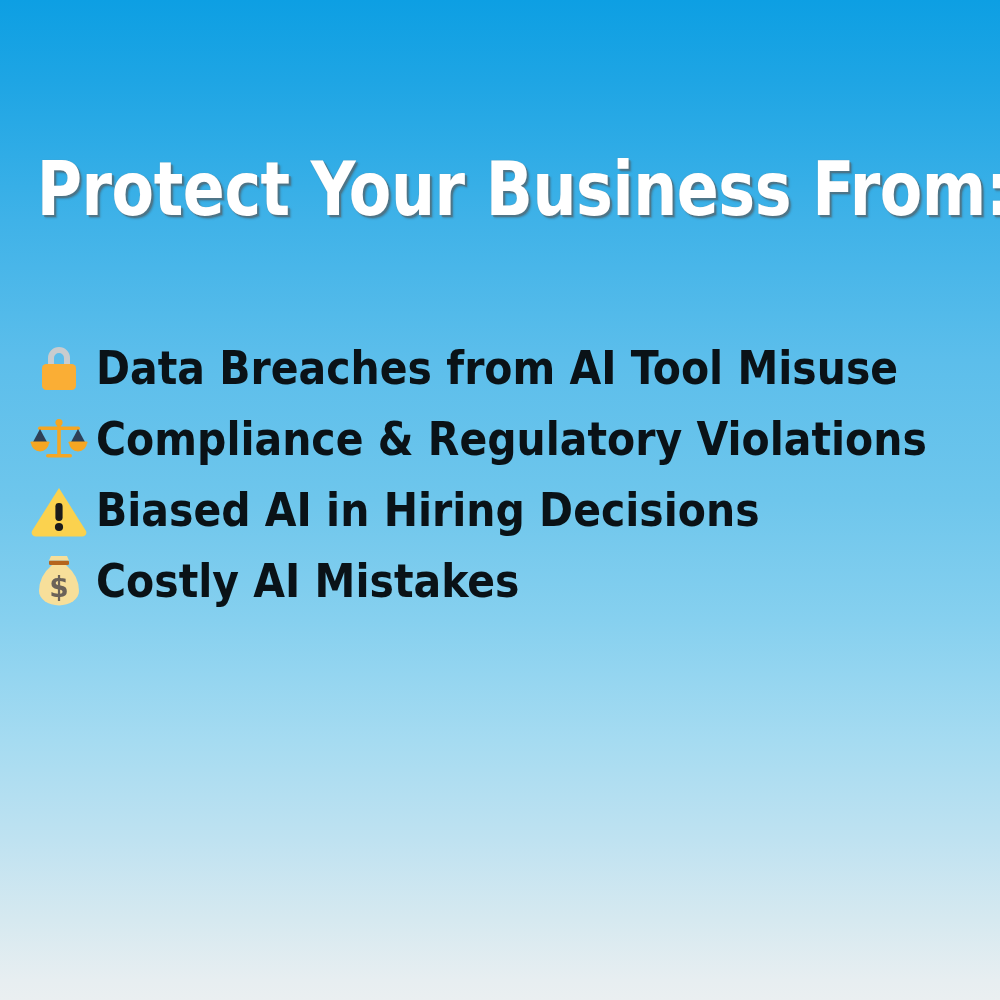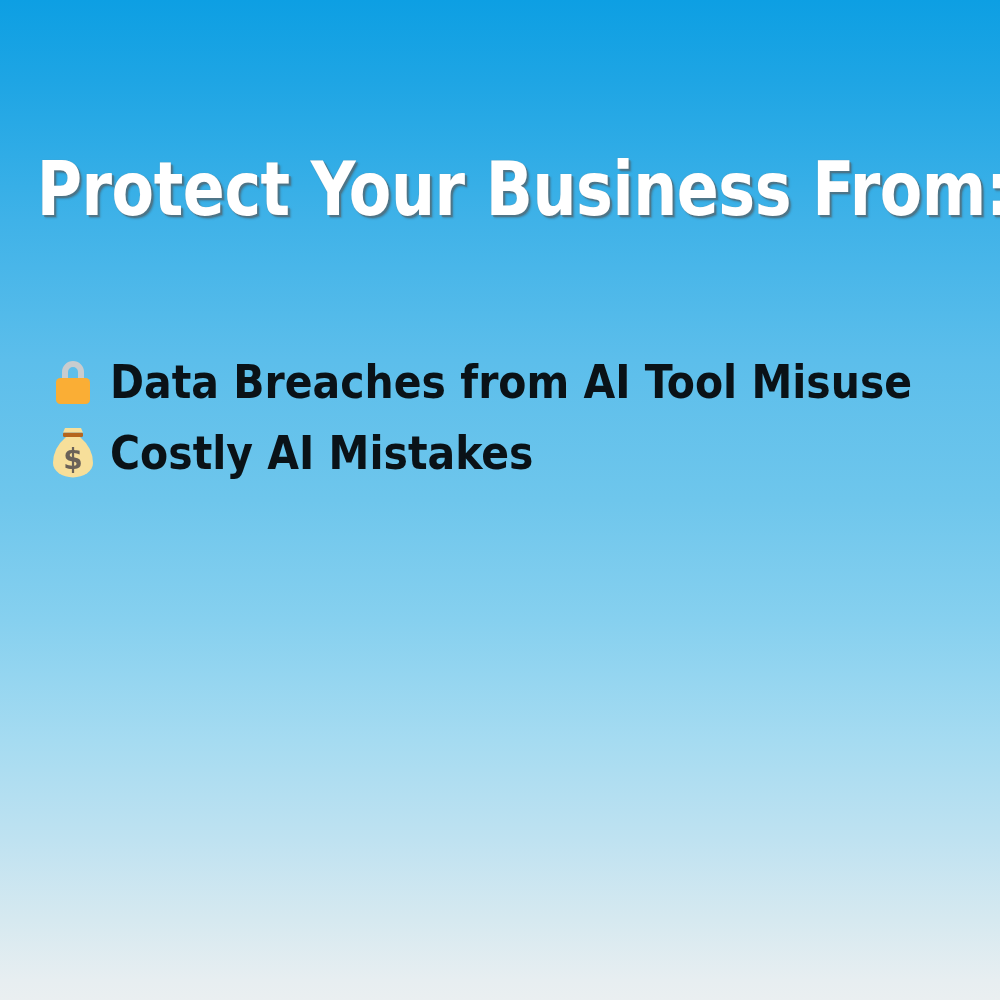--- a/index.html
+++ b/index.html
@@ -58,21 +58,21 @@
        0 0 1px rgba(120,130,135,0.6);
     white-space: nowrap;
   }
 
   
   #threat-list {
     position: absolute;
     left: 28px;
     top: 332px;
     width: 950px;
-    margin: 14px;
+    margin: 0;
     padding: 0;
     list-style: none;
   }
   .threat-item {
     display: flex;
     align-items: center;
     height: 71px;
   }
   .threat-icon {
     flex: 0 0 auto;
@@ -112,21 +112,48 @@
       <span class="threat-icon">
         <svg viewBox="0 0 62 58" xmlns="http://www.w3.org/2000/svg">
           <path d="M20 26 V19 a11 11 0 0 1 22 0 V26 h-6 V19 a5 5 0 0 0 -10 0 V26 Z" fill="#c9ccce"></path>
           <rect x="14" y="25" width="34" height="26" rx="4.5" fill="#fbb03b"></rect>
           <rect x="14" y="25" width="34" height="26" rx="4.5" fill="#f9a825" opacity="0.25"></rect>
         </svg>
       </span>
       <span class="threat-label">Data Breaches from AI Tool Misuse</span>
     </li>
 
+    <li class="threat-item">
+      <span class="threat-icon">
+        <svg viewBox="0 0 62 58" xmlns="http://www.w3.org/2000/svg">
+          <rect x="29.2" y="11" width="3.6" height="35" rx="1.5" fill="#f5a623"></rect>
+          <rect x="10" y="16.5" width="42" height="3.4" rx="1.7" fill="#f5a623"></rect>
+          <circle cx="31" cy="12.5" r="3.6" fill="#f5a623"></circle>
+          <rect x="18" y="44" width="26" height="3.6" rx="1.8" fill="#f5a623"></rect>
+          <path d="M12 19 L4.5 33 h15 Z" fill="#2e4057"></path>
+          <path d="M50 19 L42.5 33 h15 Z" fill="#2e4057"></path>
+          <path d="M3 32.5 h18 a9 9 0 0 1 -18 0 Z" fill="#f5a623"></path>
+          <path d="M41 32.5 h18 a9 9 0 0 1 -18 0 Z" fill="#f5a623"></path>
+          <rect x="2.5" y="31.4" width="19" height="2.4" rx="1.2" fill="#f5a623"></rect>
+          <rect x="40.5" y="31.4" width="19" height="2.4" rx="1.2" fill="#f5a623"></rect>
+        </svg>
+      </span>
+      <span class="threat-label">Compliance &amp; Regulatory Violations</span>
+    </li>
 
+    <li class="threat-item">
+      <span class="threat-icon">
+        <svg viewBox="0 0 62 58" xmlns="http://www.w3.org/2000/svg">
+          <path d="M31 7 L58 50 a4 4 0 0 1 -3.5 5.6 H7.5 A4 4 0 0 1 4 50 Z" fill="#fbd24e"></path>
+          <rect x="27.4" y="22" width="7.2" height="18" rx="3.4" fill="#1b1b1b"></rect>
+          <circle cx="31" cy="46" r="4.1" fill="#1b1b1b"></circle>
+        </svg>
+      </span>
+      <span class="threat-label">Biased AI in Hiring Decisions</span>
+    </li>
 
 
 
     <li class="threat-item">
       <span class="threat-icon">
         <svg viewBox="0 0 62 58" xmlns="http://www.w3.org/2000/svg">
           <path d="M24 13 q-13 11 -13 26 a18 13 0 0 0 40 0 q0 -15 -13 -26 Z" fill="#f7df9a"></path>
           <rect x="21" y="8.5" width="20" height="4.6" rx="1.4" fill="#b5651d"></rect>
           <path d="M23 4 h16 l2 4.5 H21 Z" fill="#f7df9a"></path>
           <text x="31" y="45" text-anchor="middle" font-family="'DejaVu Sans', sans-serif" font-size="28" font-weight="bold" fill="#6b6258">$</text>

